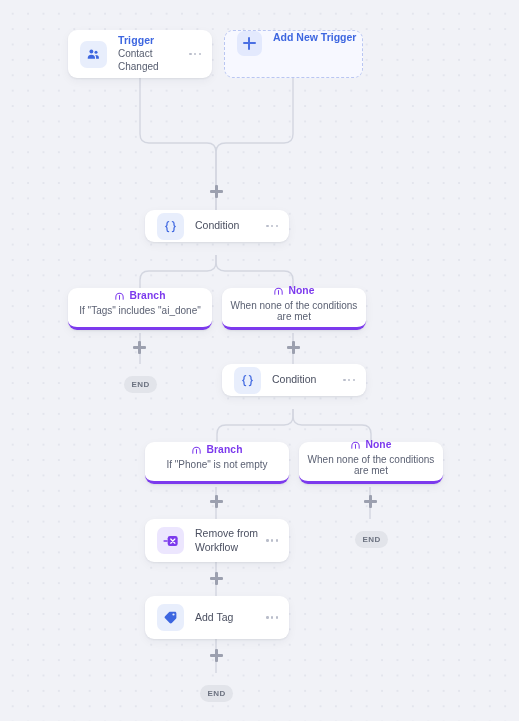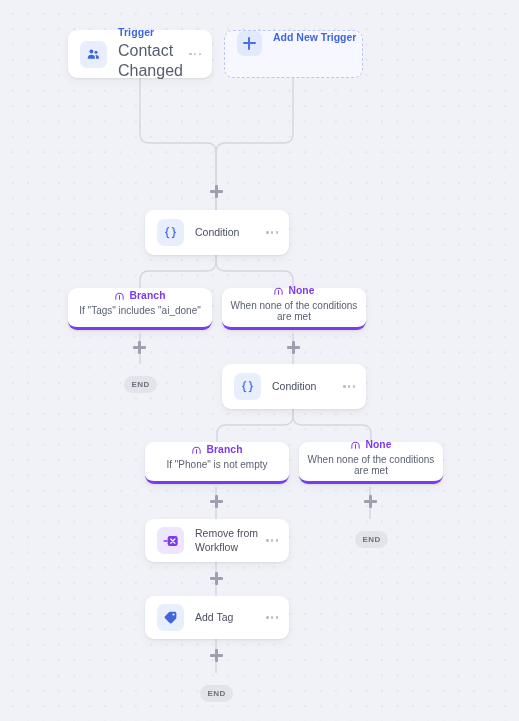--- a/index.html
+++ b/index.html
@@ -81,21 +81,21 @@
     min-width: 0;
     line-height: 1.28;
   }
   .node-title {
     font-size: 10.5px;
     color: #3d66e0;
     font-weight: bold;
     letter-spacing: .1px;
   }
   .node-sub {
-    font-size: 16px;
+    font-size: 10px;
     color: #555c6e;
     margin-top: 1px;
   }
   .node-label {
     font-size: 10.5px;
     color: #4a4f60;
   }
 
   .dots {
     flex: 0 0 auto;
@@ -144,21 +144,21 @@
   #add-trigger .plus-box::before { left: 6px; top: 11.3px; width: 13px; height: 2.2px; }
   #add-trigger .plus-box::after  { top: 6px; left: 11.3px; height: 13px; width: 2.2px; }
   #add-trigger .at-label {
     margin-left: 11px;
     font-size: 10.5px;
     font-weight: bold;
     color: #3d66e0;
   }
 
   
-  .cond-node { width: 144px; height: 45px; }
+  .cond-node { width: 144px; height: 32px; }
   #condition-1 { left: 145px; top: 210px; }
   #condition-2 { left: 222px; top: 364px; }
 
   
   .branch-card {
     position: absolute;
     background: #ffffff;
     border-radius: 9px;
     border-bottom: 3px solid #7c3aed;
     box-shadow: 0 1px 2px rgba(24,30,60,.07), 0 3px 10px rgba(24,30,60,.05);

